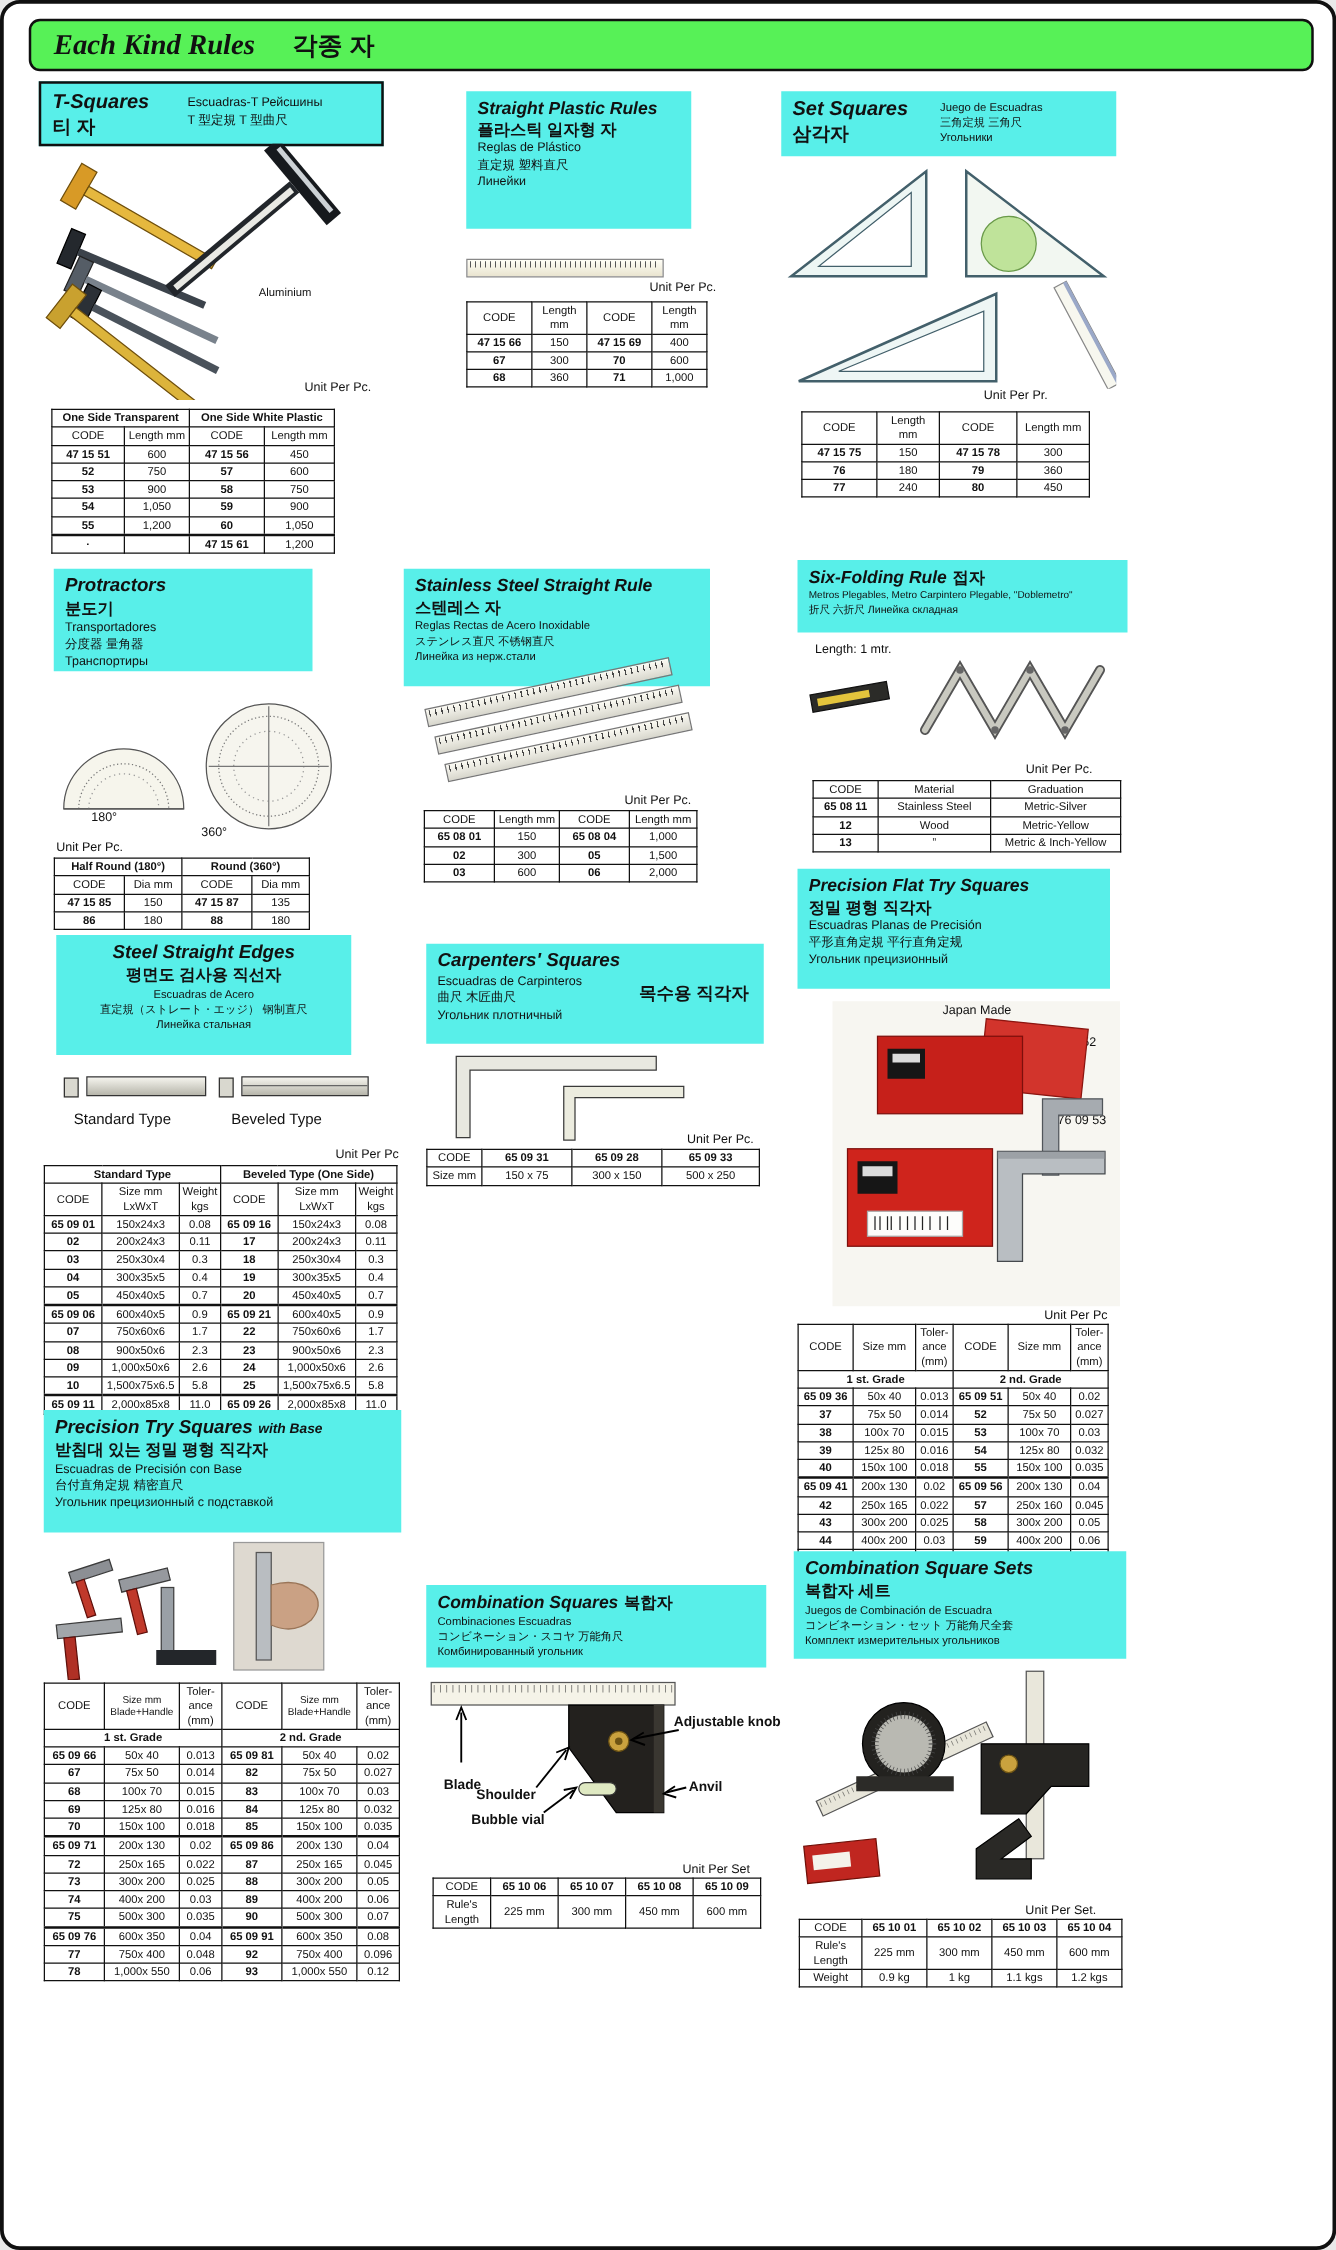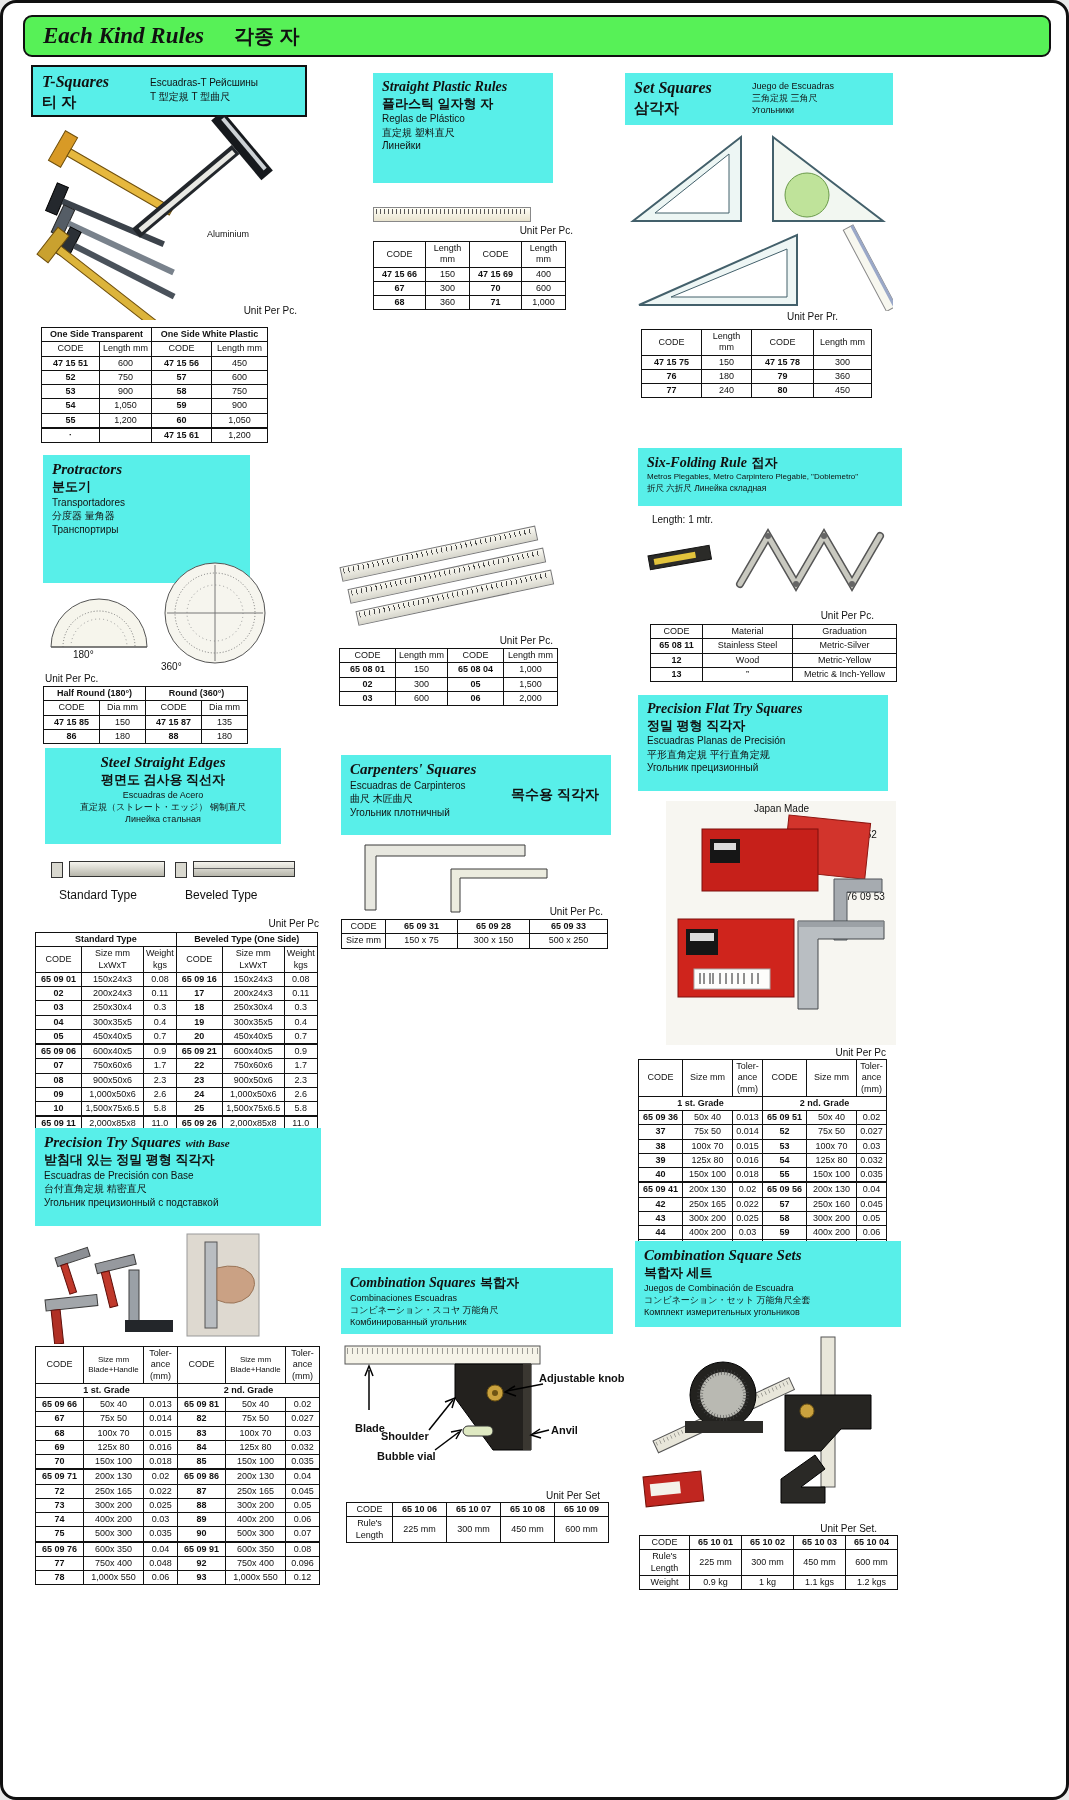--- a/index.html
+++ b/index.html
@@ -5,21 +5,21 @@
   * { margin:0; padding:0; box-sizing:border-box; }
   body { font-family:"Liberation Sans", sans-serif; color:#111; background:#e9e9e9; }
   #page { position:relative; width:1069px; height:1800px; margin:0 auto; background:#fff;
           border:3px solid #101010; border-radius:16px; overflow:hidden; }
   .banner { position:absolute; left:20px; top:12px; width:1028px; height:42px; background:#57f157;
             border:2px solid #101010; border-radius:9px; display:flex; align-items:center; padding:0 18px; gap:30px; }
   .banner .en { font-family:"Liberation Serif", serif; font-size:23px; font-weight:bold; font-style:italic; }
   .banner .kr { font-size:20px; font-weight:bold; }
   .sec { position:absolute; }
   .tbox { background:#58efe9; padding:5px 9px; }
-  .t-en { font-family:Liberation Serif, serif; font-weight:bold; font-style:italic; font-size:15px; line-height:1.25; }
+  .t-en { font-family:Liberation Sans, sans-serif; font-weight:bold; font-style:italic; font-size:15px; line-height:1.25; }
   .t-kr { font-weight:bold; font-size:13px; line-height:1.3; }
   .alt { font-size:10px; line-height:1.35; }
   .unit { position:absolute; font-size:10px; white-space:nowrap; }
   .lbl { position:absolute; font-size:9px; white-space:nowrap; }
   .biglbl { position:absolute; font-size:11px; font-weight:bold; white-space:nowrap; }
   .type-label { position:absolute; font-size:12px; white-space:nowrap; }
   table.cat { position:absolute; border-collapse:collapse; background:#fff; table-layout:fixed; }
   .cat th, .cat td { border:1px solid #111; padding:1px 2px; font-size:9px; text-align:center;
                      font-weight:normal; line-height:1.25; vertical-align:middle; overflow:hidden; }
   .cat .b { font-weight:bold; }
@@ -269,21 +269,21 @@
             <td>240</td>
             <td class="b">80</td>
             <td>450</td>
           </tr>
 
       </tbody>
     </table>
   </section>
 
   <section class="sec" style="left:40px;top:452px;width:218px;height:290px">
-    <div class="tbox" style="width:207px;height:128px">
+    <div class="tbox" style="width:207px;height:82px">
       <div class="t-en" style="font-size:15px">Protractors</div>
       <div class="t-kr">분도기</div>
       <div class="alt">Transportadores</div>
       <div class="alt">分度器   量角器</div>
       <div class="alt">Транспортиры</div>
     </div>
     <svg class="art" style="left:0;top:106px" width="235" height="104" viewBox="0 0 235 104">
       <path d="M8,86 A48,48 0 0 1 104,86 Z" fill="#f6f5ec" stroke="#555"></path>
       <path d="M20,86 A36,36 0 0 1 92,86" fill="none" stroke="#777" stroke-dasharray="1,2"></path>
       <path d="M28,86 A28,28 0 0 1 84,86" fill="none" stroke="#999" stroke-dasharray="1,3"></path>
@@ -330,20 +330,27 @@
             <td>180</td>
             <td class="b">88</td>
             <td>180</td>
           </tr>
 
       </tbody>
     </table>
   </section>
 
   <section class="sec" style="left:320px;top:452px;width:248px;height:260px">
+    <div class="tbox" style="width:245px;height:94px">
+      <div class="t-en" style="font-size:14px">Stainless Steel Straight Rule</div>
+      <div class="t-kr">스텐레스 자</div>
+      <div class="alt" style="font-size:9px">Reglas Rectas de Acero Inoxidable</div>
+      <div class="alt" style="font-size:9px">ステンレス直尺   不锈钢直尺</div>
+      <div class="alt" style="font-size:9px">Линейка из нерж.стали</div>
+    </div>
     <div class="sruler" style="left:18px;top:112px;transform:rotate(-12deg)"></div>
     <div class="sruler" style="left:26px;top:134px;transform:rotate(-12deg)"></div>
     <div class="sruler" style="left:34px;top:156px;transform:rotate(-12deg)"></div>
     <div class="unit" style="right:18px;top:180px">Unit Per Pc.</div>
     <table class="cat" style="left:16px;top:193px">
       <colgroup>
           <col style="width:56px">
           <col style="width:52px">
           <col style="width:56px">
           <col style="width:54px">

